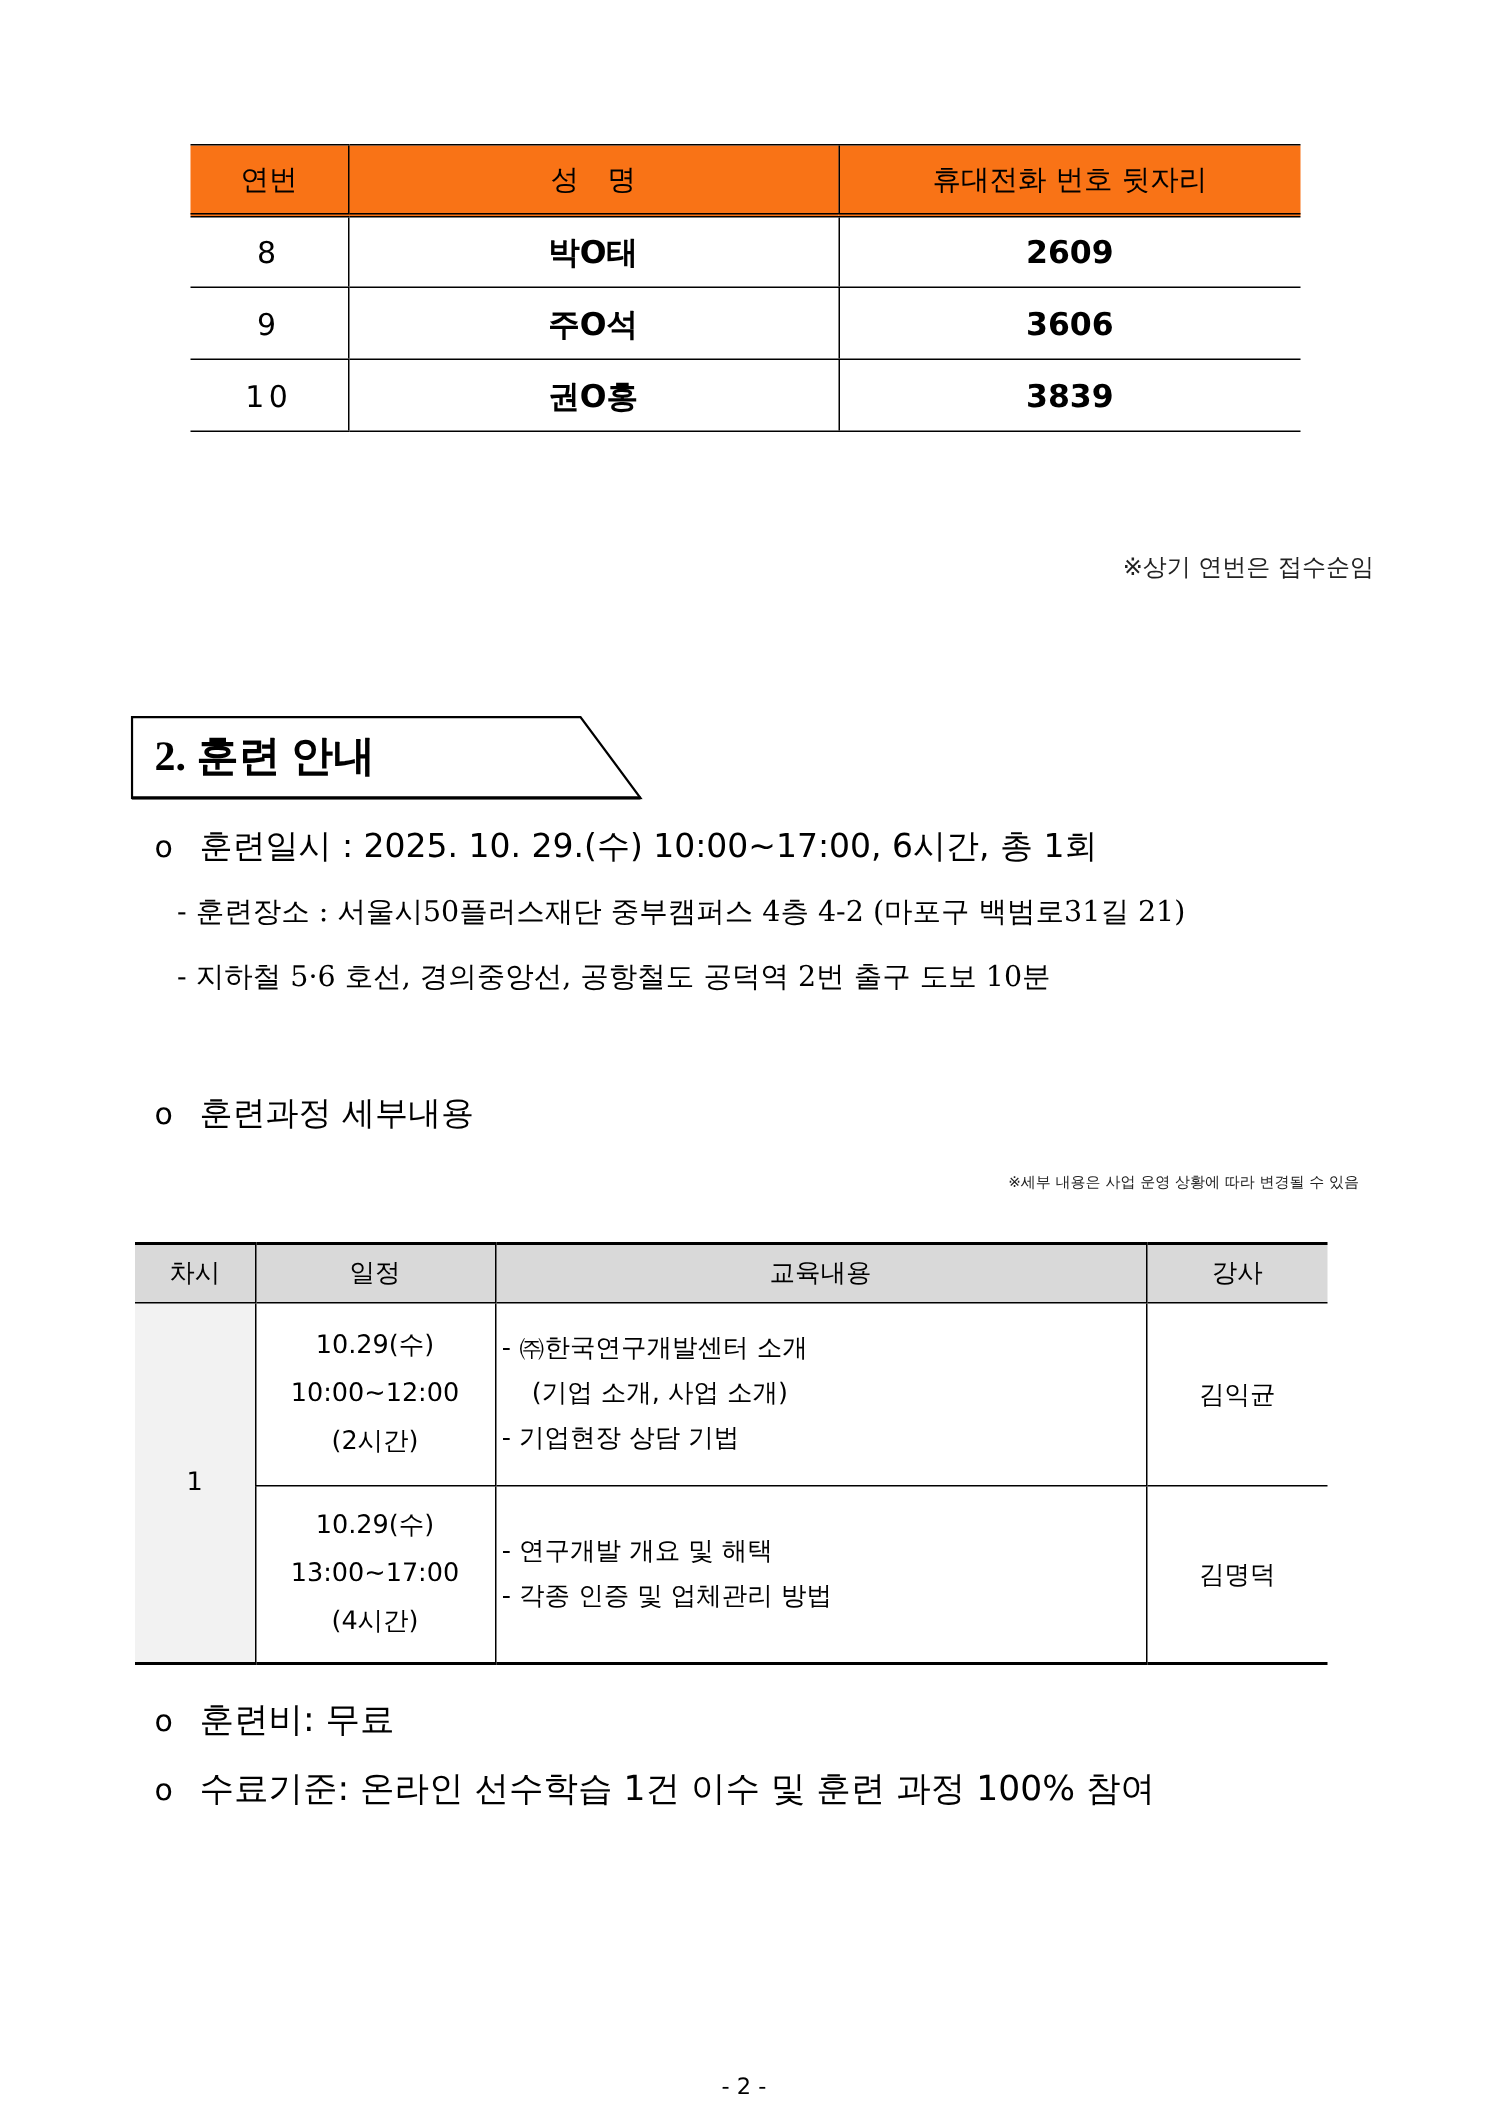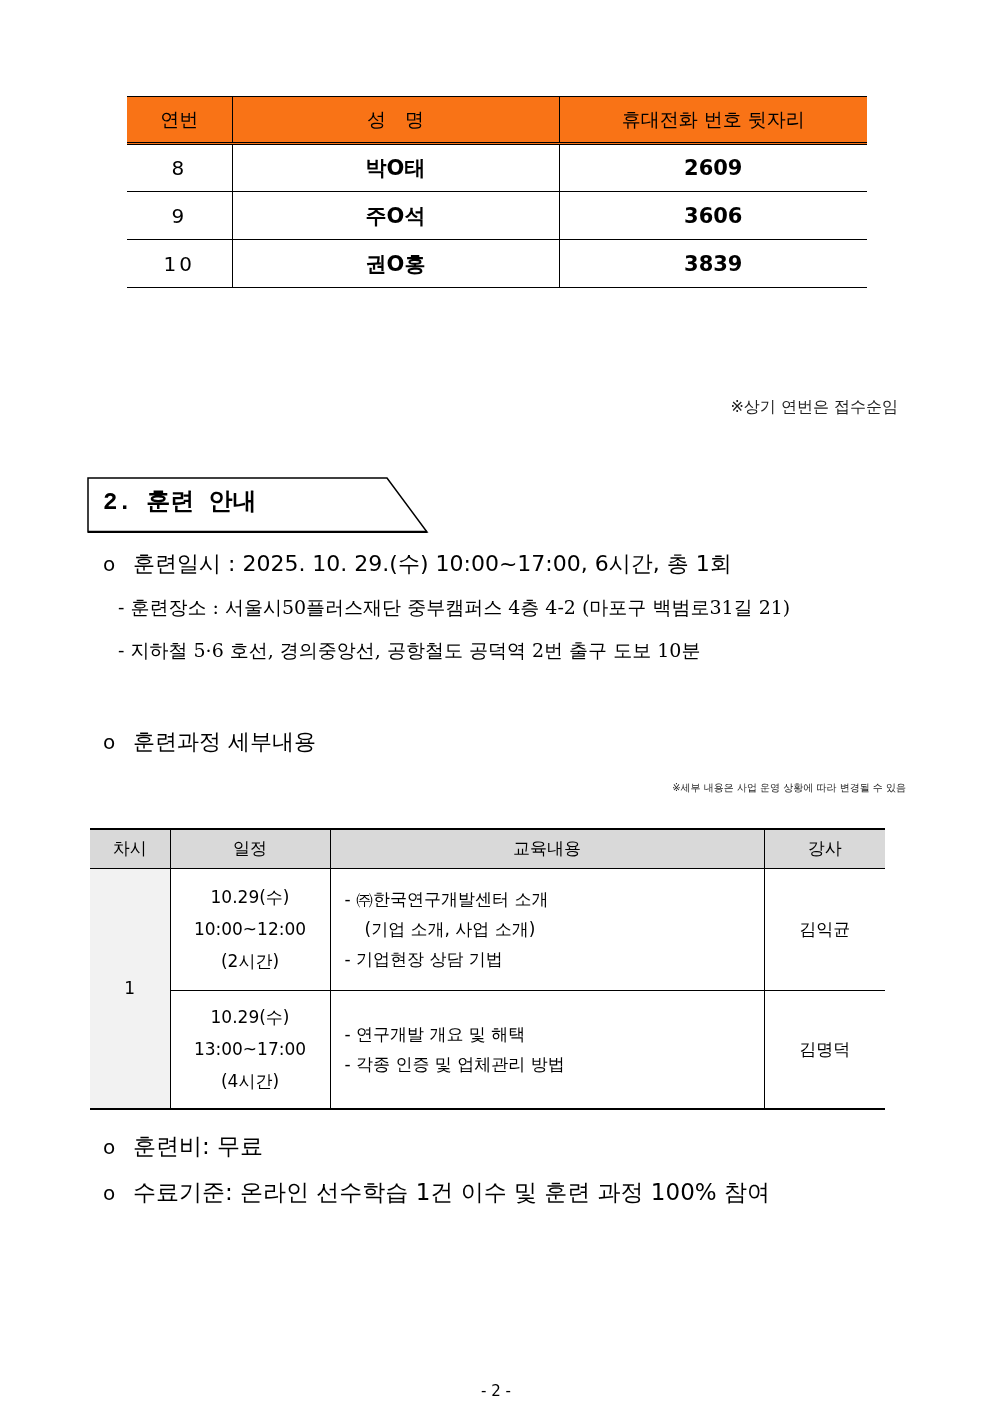--- a/index.html
+++ b/index.html
@@ -26,41 +26,41 @@
   #t1 td.num { letter-spacing:3px; }
 
   .note { font-size:16px; color:#222; }
 
   
   #sec2 {
     left:87px; top:477px; width:342px; height:56px;
   }
   #sec2 svg { position:absolute; left:0; top:0; }
   #sec2 .lbl {
-    position:absolute; left:16px; top:8px; font-size:24px; font-weight:bold;
-    font-family:Liberation Mono, monospace; letter-spacing:0px;
+    position:absolute; left:16px; top:8px; font-size:28px; font-weight:bold;
+    font-family:Liberation Serif, serif; letter-spacing:0px;
   }
 
   .bullet-line { font-size:22px; display:flex; align-items:center; white-space:nowrap; }
   .bullet-line .o { font-size:20px; width:30px; display:inline-block; }
   .sub-line { font-family:"DejaVu Serif", "Liberation Serif", serif; font-size:19px; white-space:nowrap; }
 
   
   #t2 { left:90px; top:828px; width:795px; border-collapse:collapse; }
   #t2 th {
     height:39px; background:#d9d9d9; font-weight:normal; font-size:17px;
     border-top:2px solid #000; border-bottom:1px solid #000; text-align:center;
   }
   #t2 td { font-size:17px; vertical-align:middle; }
   #t2 th + th, #t2 td + td, #t2 td.dur { border-left:1px solid #000; }
   #t2 .row-a td { height:122px; border-bottom:1px solid #000; }
   #t2 .row-b td { height:119px; border-bottom:2px solid #000; }
   #t2 td.session { background:#f2f2f2; text-align:center; border-bottom:2px solid #000; }
   #t2 td.sched { text-align:center; line-height:32px; }
-  #t2 td.content { padding-left:14px; line-height:30px; }
+  #t2 td.content { padding-left:4px; line-height:30px; }
   #t2 td.inst { text-align:center; }
   .cline { white-space:nowrap; }
   .cline.indent { padding-left:20px; }
 
   #page-num { left:0; width:992px; top:1382px; text-align:center; font-size:15px; }
 </style>
 </head>
 <body>
 
 <table id="t1" class="abs">
@@ -83,21 +83,21 @@
       <td class="phone">3606</td>
     </tr>
     <tr>
       <td class="num">10</td>
       <td class="name">권O홍</td>
       <td class="phone">3839</td>
     </tr>
   </tbody>
 </table>
 
-<div class="abs note" style="right:94px; top:368px;margin-top:29px;">※상기 연번은 접수순임</div>
+<div class="abs note" style="right:76px; top:368px;">※상기 연번은 접수순임</div>
 
 <div id="sec2" class="abs">
   <svg width="342" height="56" viewBox="0 0 342 56">
     <polygon points="1,1 300,1 340,55 1,55" fill="#ffffff" stroke="#000" stroke-width="1.5"></polygon>
     <line x1="1" y1="55" x2="340" y2="55" stroke="#000" stroke-width="2.5"></line>
   </svg>
   <span class="lbl">2. 훈련 안내</span>
 </div>
 
 <div class="abs bullet-line" style="left:103px; top:549px;">

